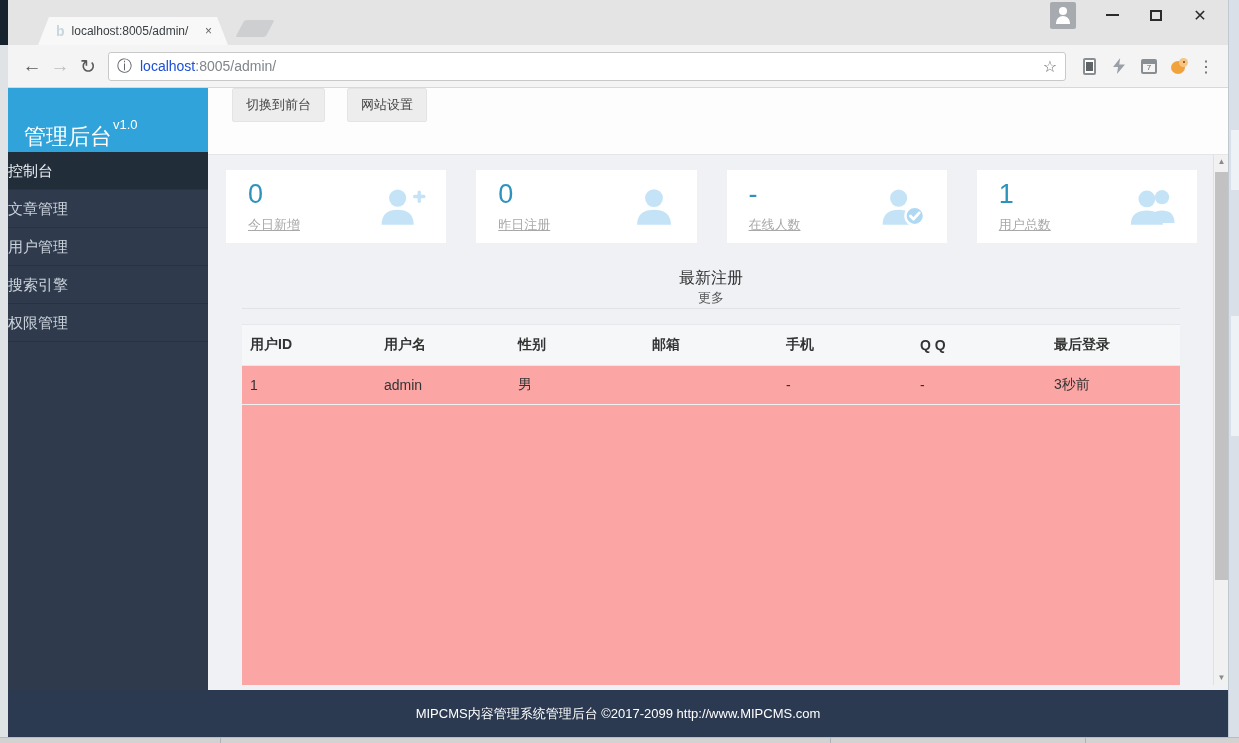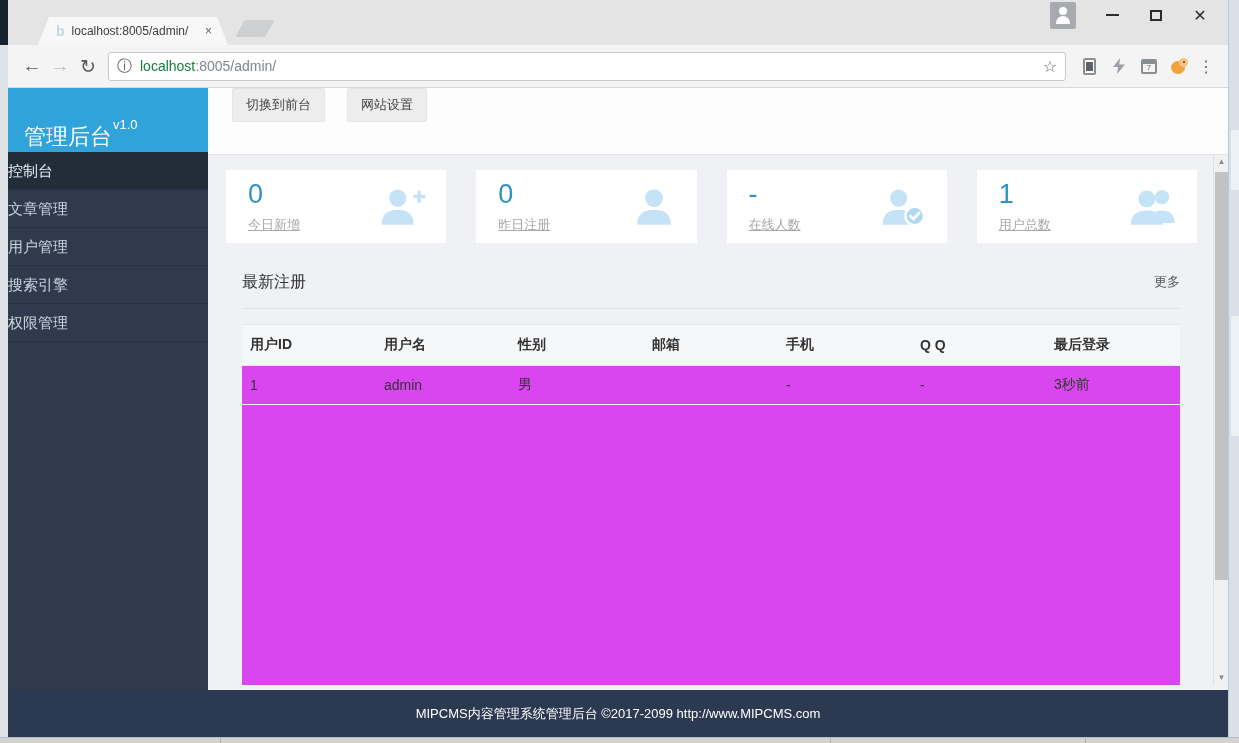--- a/index.html
+++ b/index.html
@@ -37,21 +37,21 @@
   .wc.close { font-size:16px; color:#2B2B2B; }
 
   
   .toolbar { position:relative; width:100%; height:43px; background:#F4F4F4; border-bottom:1px solid #D8D8D8;
              display:flex; align-items:center; padding:0 10px; }
   .nav-ic { width:28px; text-align:center; font-size:19px; color:#595959; flex:0 0 auto; }
   .nav-ic.disabled { color:#BDBDBD; }
   .addressbar { flex:1; height:29px; margin:0 8px 0 6px; background:#fff; border:1px solid #C9C9C9; border-radius:3px;
                 display:flex; align-items:center; padding:0 8px; }
   .addressbar .info { font-size:15px; color:#5F6368; margin-right:8px; }
-  .addressbar .url-host { font-size:14px; color:#15803d; }
+  .addressbar .url-host { font-size:14px; color:#1d4ed8; }
   .addressbar .url-path { font-size:14px; color:#80868B; }
   .addressbar .spacer { flex:1; }
   .addressbar .star { font-size:16px; color:#6B6B6B; }
   .ext { width:30px; height:30px; display:flex; align-items:center; justify-content:center; flex:0 0 auto; position:relative; }
   .dev-ic { width:13px; height:17px; border:2px solid #898E93; border-radius:2px; position:relative; background:#fff; }
   .dev-ic i { position:absolute; left:1px; top:2px; width:7px; height:9px; background:#5F6368; }
   .bolt-ic { width:12px; height:16px; background:#9AA0A6; clip-path:polygon(60% 0, 0 56%, 42% 56%, 33% 100%, 100% 40%, 52% 40%); }
   .cal-ic { width:16px; height:15px; border:2px solid #898E93; border-radius:2px; position:relative; font-size:8px; color:#5F6368;
             display:flex; align-items:flex-end; justify-content:center; }
   .cal-ic i { position:absolute; left:0; top:0; width:100%; height:3px; background:#898E93; }
@@ -80,26 +80,26 @@
   .tb-btn { background:#EDEDED; border:1px solid #E4E4E4; color:#444; font-size:13px; padding:7px 13px; margin-right:22px; border-radius:2px; cursor:pointer; font-family:"Liberation Sans",sans-serif; }
   .content { padding:15px 31px 0 18px; }
 
   .cards { display:flex; gap:30px; }
   .card { flex:1; background:#fff; height:73px; padding:8px 22px 0 22px; position:relative; }
   .stat-num { font-size:27px; color:#2E93BC; line-height:32px; }
   .stat-label { font-size:13px; color:#A9A9A9; margin-top:6px;text-decoration:underline; }
   .stat-icon { position:absolute; right:18px; top:14px; width:50px; height:46px; }
   .stat-icon svg { width:50px; height:46px; }
 
-  .panel-head { margin:25px 17px 0 16px; display:flex; align-items:center; justify-content:space-between; height:28px; }
+  .panel-head { margin:25px 17px 0 16px; display:flex; align-items:center; justify-content:space-between; height:28px;flex-direction:column; }
   .panel-title { font-size:16px; color:#333; }
   .panel-more { font-size:13px; color:#555; cursor:pointer; }
   .divider { margin:12px 17px 0 16px; border-top:1px solid #DFE3E6; }
 
-  .table-wrap { margin:15px 17px 0 16px; background:#d946ef; height:361px; border-top:1px solid #E4E8EB; }
+  .table-wrap { margin:15px 17px 0 16px; background:#fca5a5; height:361px; border-top:1px solid #E4E8EB; }
   table { width:100%; border-collapse:collapse; table-layout:fixed; }
   th { background:#F5F7F9; font-size:14px; color:#333; text-align:left; padding:11px 8px; font-weight:bold; border-bottom:1px solid #E5E8EB; }
   td { font-size:14px; color:#333; text-align:left; padding:10px 8px; border-bottom:1px solid #EDEFF1; height:18px; }
 
   
   .pg-scroll { position:absolute; right:0; top:67px; width:15px; height:530px; background:#F1F1F1; border-left:1px solid #E0E0E0; }
   .pg-scroll .arr { position:absolute; left:0; width:15px; height:14px; font-size:8px; color:#8A8A8A; text-align:center; line-height:14px; }
   .pg-scroll .arr.up { top:0; }
   .pg-scroll .arr.down { bottom:0; }
   .pg-scroll .thumb { position:absolute; left:1px; top:17px; width:13px; height:408px; background:#C2C2C2; }

